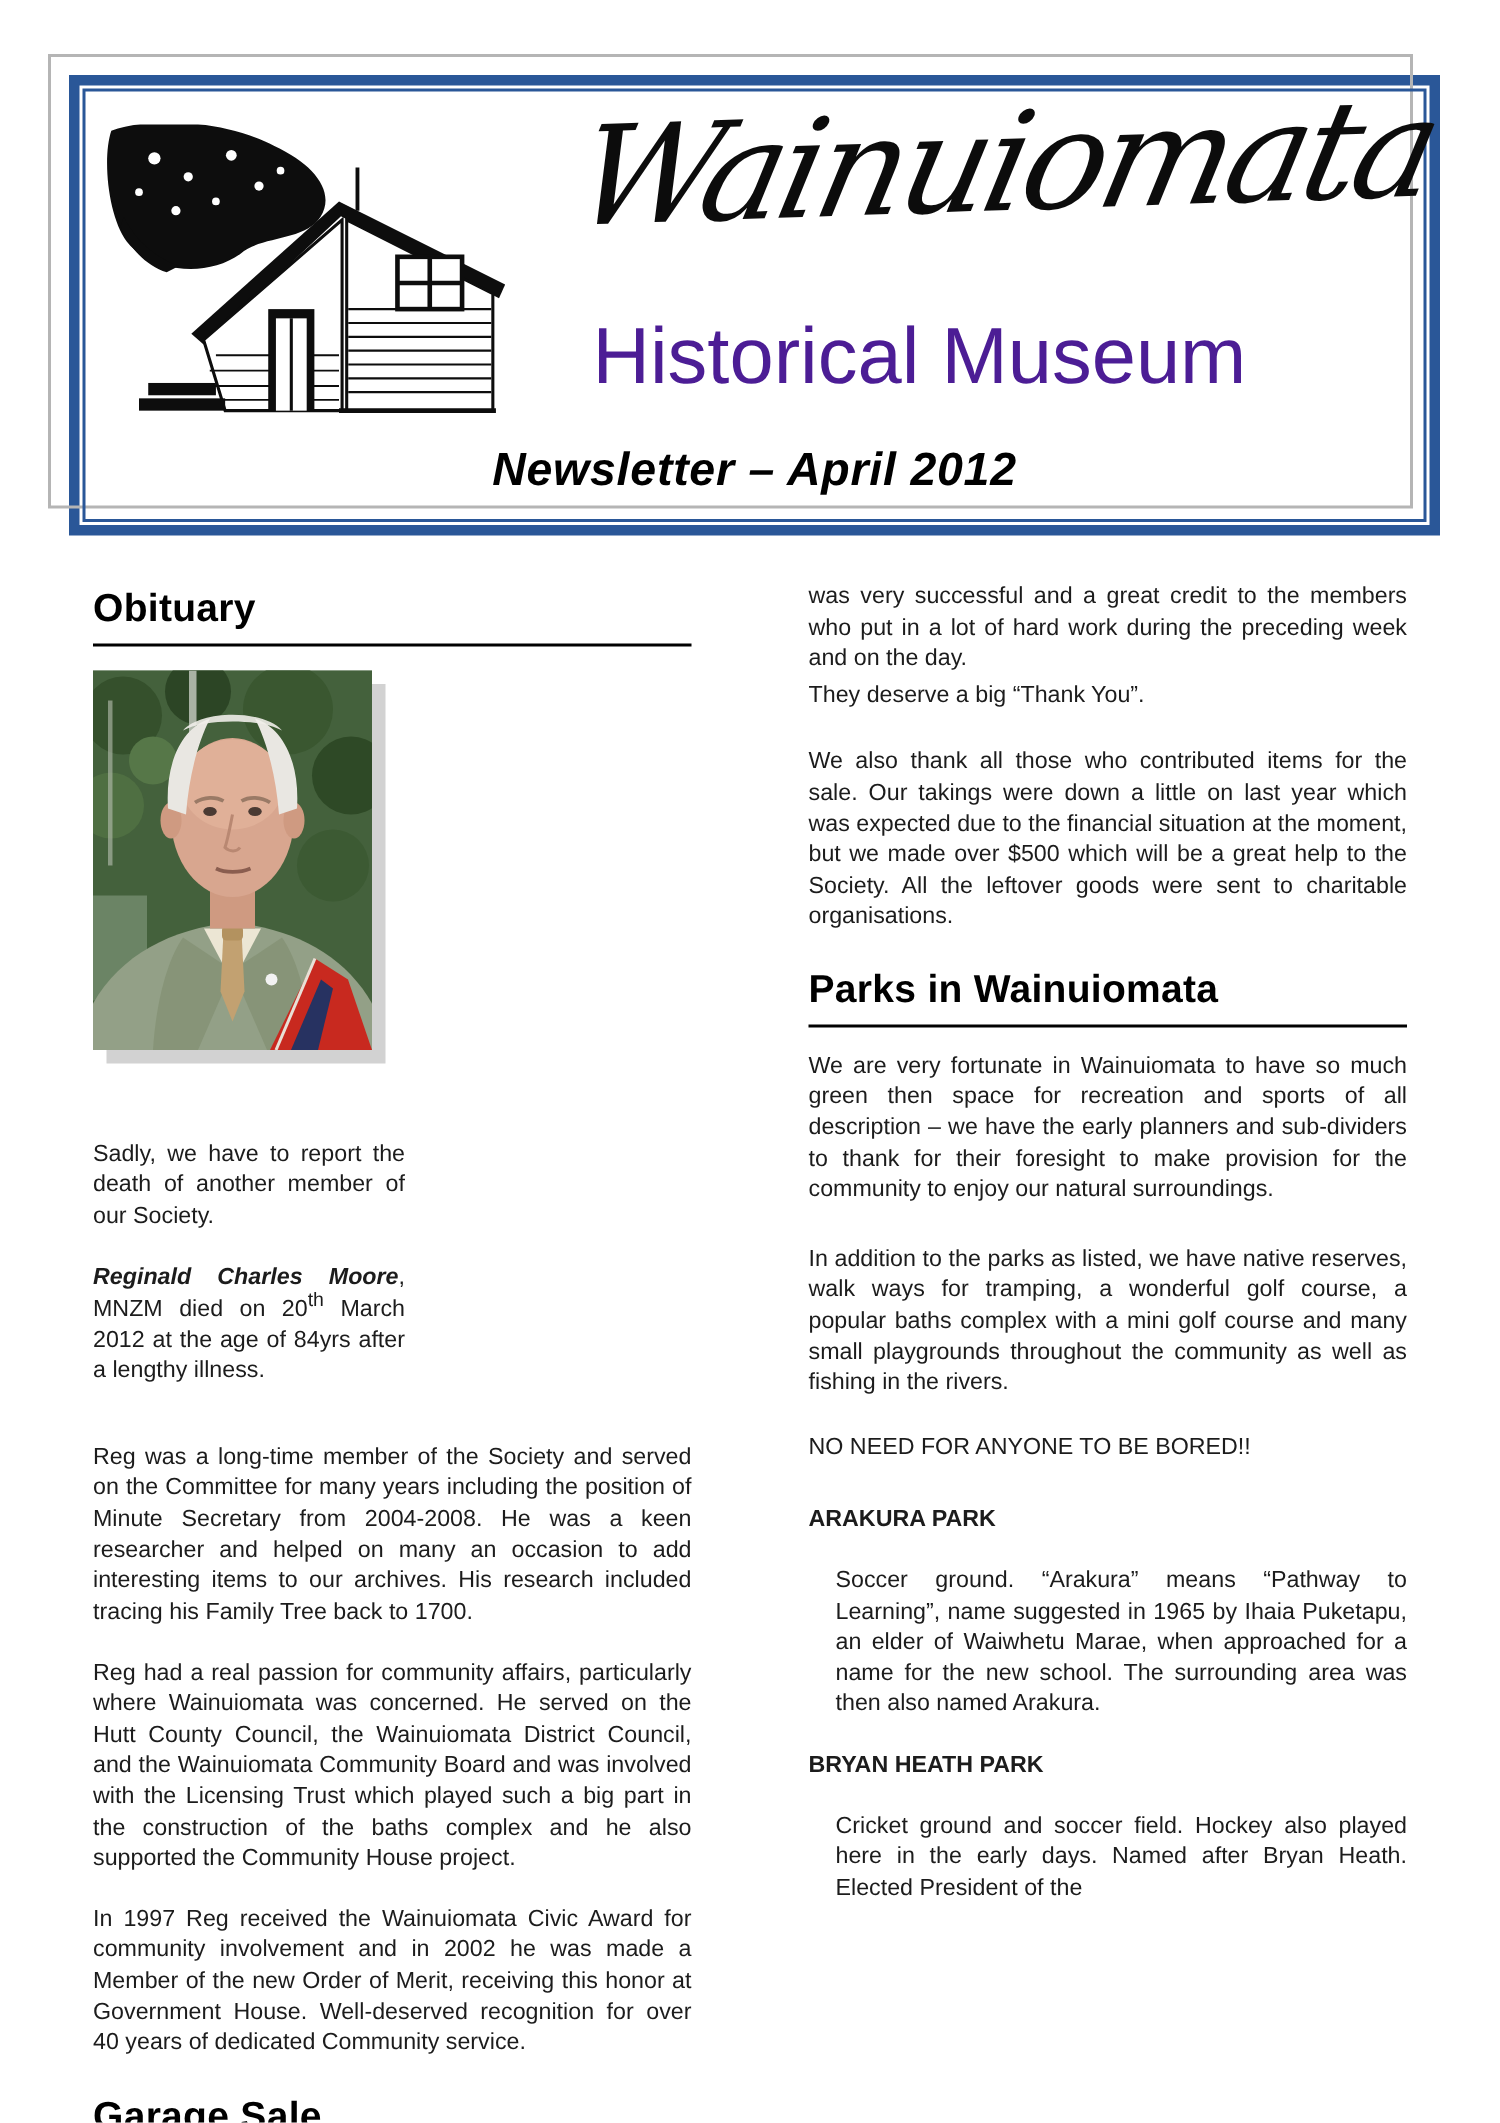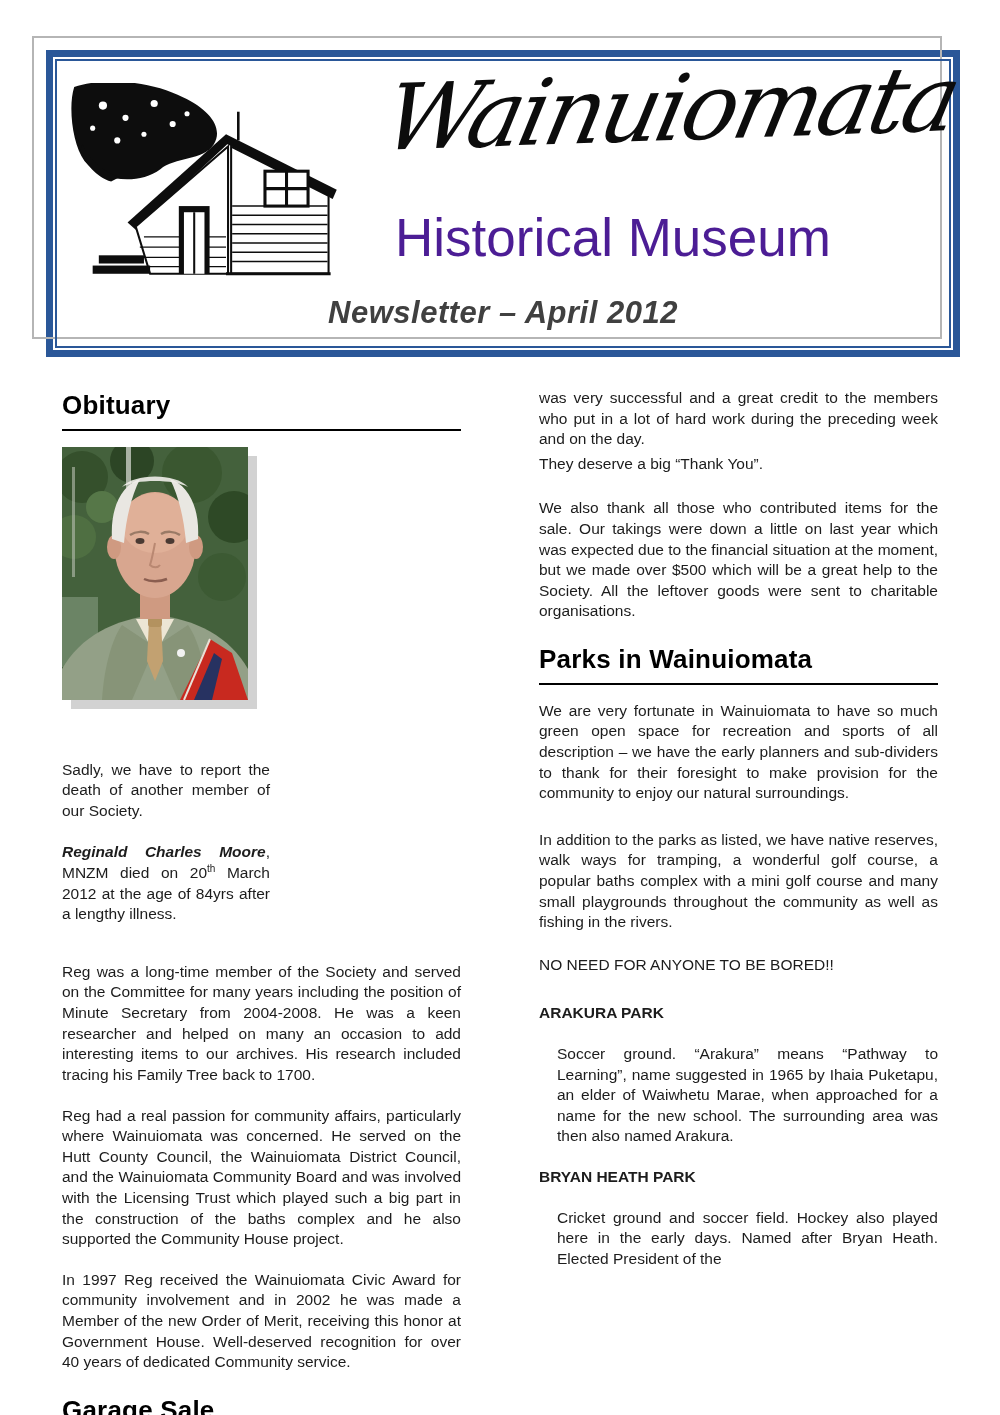--- a/index.html
+++ b/index.html
@@ -26,21 +26,21 @@
     font-family:"DejaVu Serif", serif;font-style:italic;font-weight:400;
     font-size:92px;color:#0c0c0c;transform:skewX(-14deg) rotate(-2deg);
     letter-spacing:-4px;white-space:nowrap;
   }
   .subtitle{
     position:absolute;left:330px;top:138px;
     font-size:53px;font-weight:400;color:#4c1d95;letter-spacing:0px;white-space:nowrap;
   }
   .newsletter-line{
     position:absolute;left:0;right:0;top:226px;text-align:center;
-    font-size:31px;font-weight:bold;font-style:italic;color:#404040;
+    font-size:31px;font-weight:bold;font-style:italic;color:#000000;
     letter-spacing:0.5px;
   }
   
   .columns{
     position:absolute;left:62px;top:388px;width:876px;
     display:flex;gap:78px;align-items:flex-start;
   }
   .col{width:410px;font-size:15.5px;line-height:1.33;}
   .col p{margin:0 0 20px 0;text-align:justify;}
   h2.section{
@@ -50,21 +50,21 @@
   .rule{border:0;border-top:2px solid #000;margin:0 0 16px 0;height:0;}
   .photo-row{display:flex;gap:16px;margin:2px 0 16px 0;flex-direction:column;}
   .photo{
     width:186px;height:253px;flex:0 0 auto;
     box-shadow:9px 9px 0 #d2d2d2;background:#43603b;
   }
   .photo svg{display:block;width:186px;height:253px;}
   .intro-col{width:208px;padding-top:44px;}
   .intro-col p{margin:0 0 21px 0;text-align:justify;}
   .bold-name{font-weight:bold;font-style:italic;}
-  sup.sp{font-size:10px;vertical-align:super;line-height:0;}
+  sup.sp{font-size:13px;vertical-align:super;line-height:0;}
   .tight{margin-bottom:4px !important;}
   .plain{text-align:left !important;}
   .shout{margin:22px 0 20px 0 !important;text-align:left !important;}
   .park-name{
     font-weight:bold;margin:0 0 2px 0;text-align:left;
   }
   .park-text{padding-left:18px;margin:0 0 16px 0;text-align:justify;}
   .mt-big{margin-top:36px;}
   .garage-start{margin-bottom:0 !important;}
 </style>
@@ -199,21 +199,21 @@
     <p class="garage-start"><span>In spite of a drizzly morning, we had a steady flow of customers to our Garage Sale on the 24</span><sup class="sp">th</sup><span>.    It</span></p>
   </div>
 
   <div class="col">
     <p class="tight">was very successful and a great credit to the members who put in a lot of hard work during the preceding week and on the day.</p>
     <p class="plain">They deserve a big “Thank You”.</p>
     <p style="margin-top:24px;">We also thank all those who contributed items for the sale.   Our takings were down a little on last year which was expected due to the financial situation at the moment, but we made over $500 which will be a great help to the Society.      All the leftover goods were sent to charitable organisations.</p>
 
     <h2 class="section mt-big">Parks in Wainuiomata</h2>
     <hr class="rule">
-    <p>We are very fortunate in Wainuiomata to have so much green open space for recreation and sports of all description – we have the early planners and sub-dividers to thank for their foresight to make provision for the community to enjoy our natural surroundings.</p>
+    <p>We are very fortunate in Wainuiomata to have so much green then space for recreation and sports of all description – we have the early planners and sub-dividers to thank for their foresight to make provision for the community to enjoy our natural surroundings.</p>
     <p style="margin-top:26px;">In addition to the parks as listed, we have native reserves, walk ways for tramping, a wonderful golf course, a popular baths complex with a mini golf course and many small playgrounds throughout the community as well as fishing in the rivers.</p>
     <p class="shout">NO NEED FOR ANYONE TO BE BORED!!</p>
 
     <div style="margin-top:28px;">
       <p class="park-name">ARAKURA PARK</p>
       <p class="park-text">Soccer ground.    “Arakura” means “Pathway to Learning”, name suggested in 1965 by Ihaia Puketapu, an elder of Waiwhetu Marae, when approached for a name for the new school.  The surrounding area was then also named Arakura.</p>
     </div>
     <div>
       <p class="park-name">BRYAN HEATH PARK</p>
       <p class="park-text">Cricket ground and soccer field.    Hockey also played here in the early days.    Named after Bryan Heath.      Elected President of the</p>

